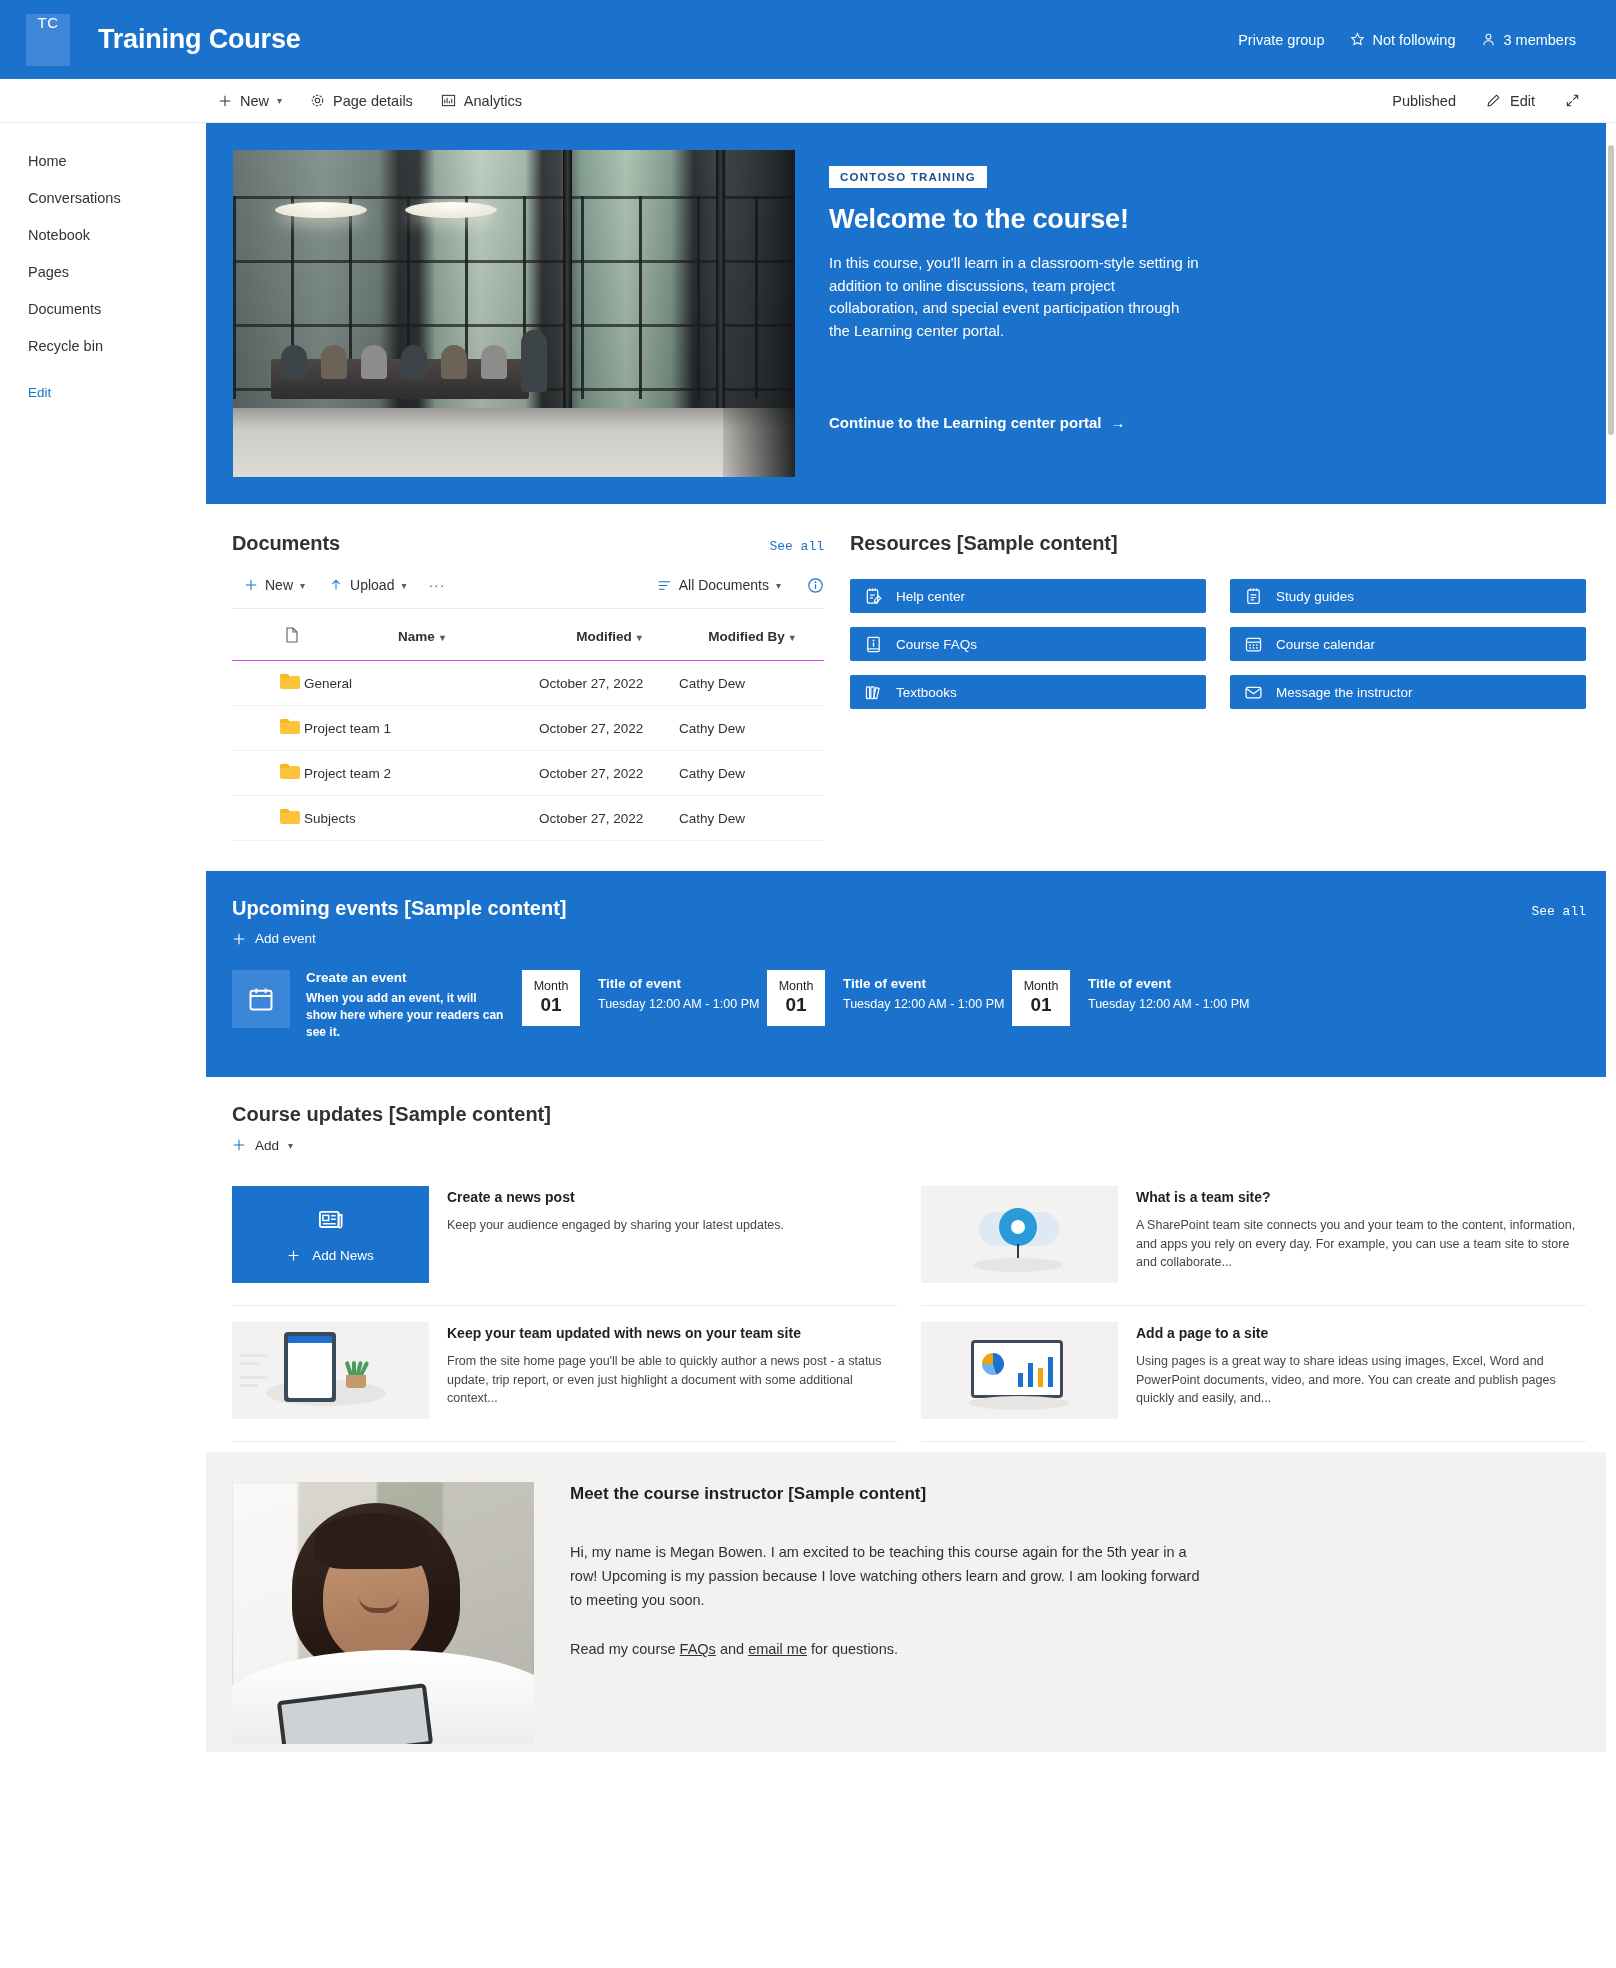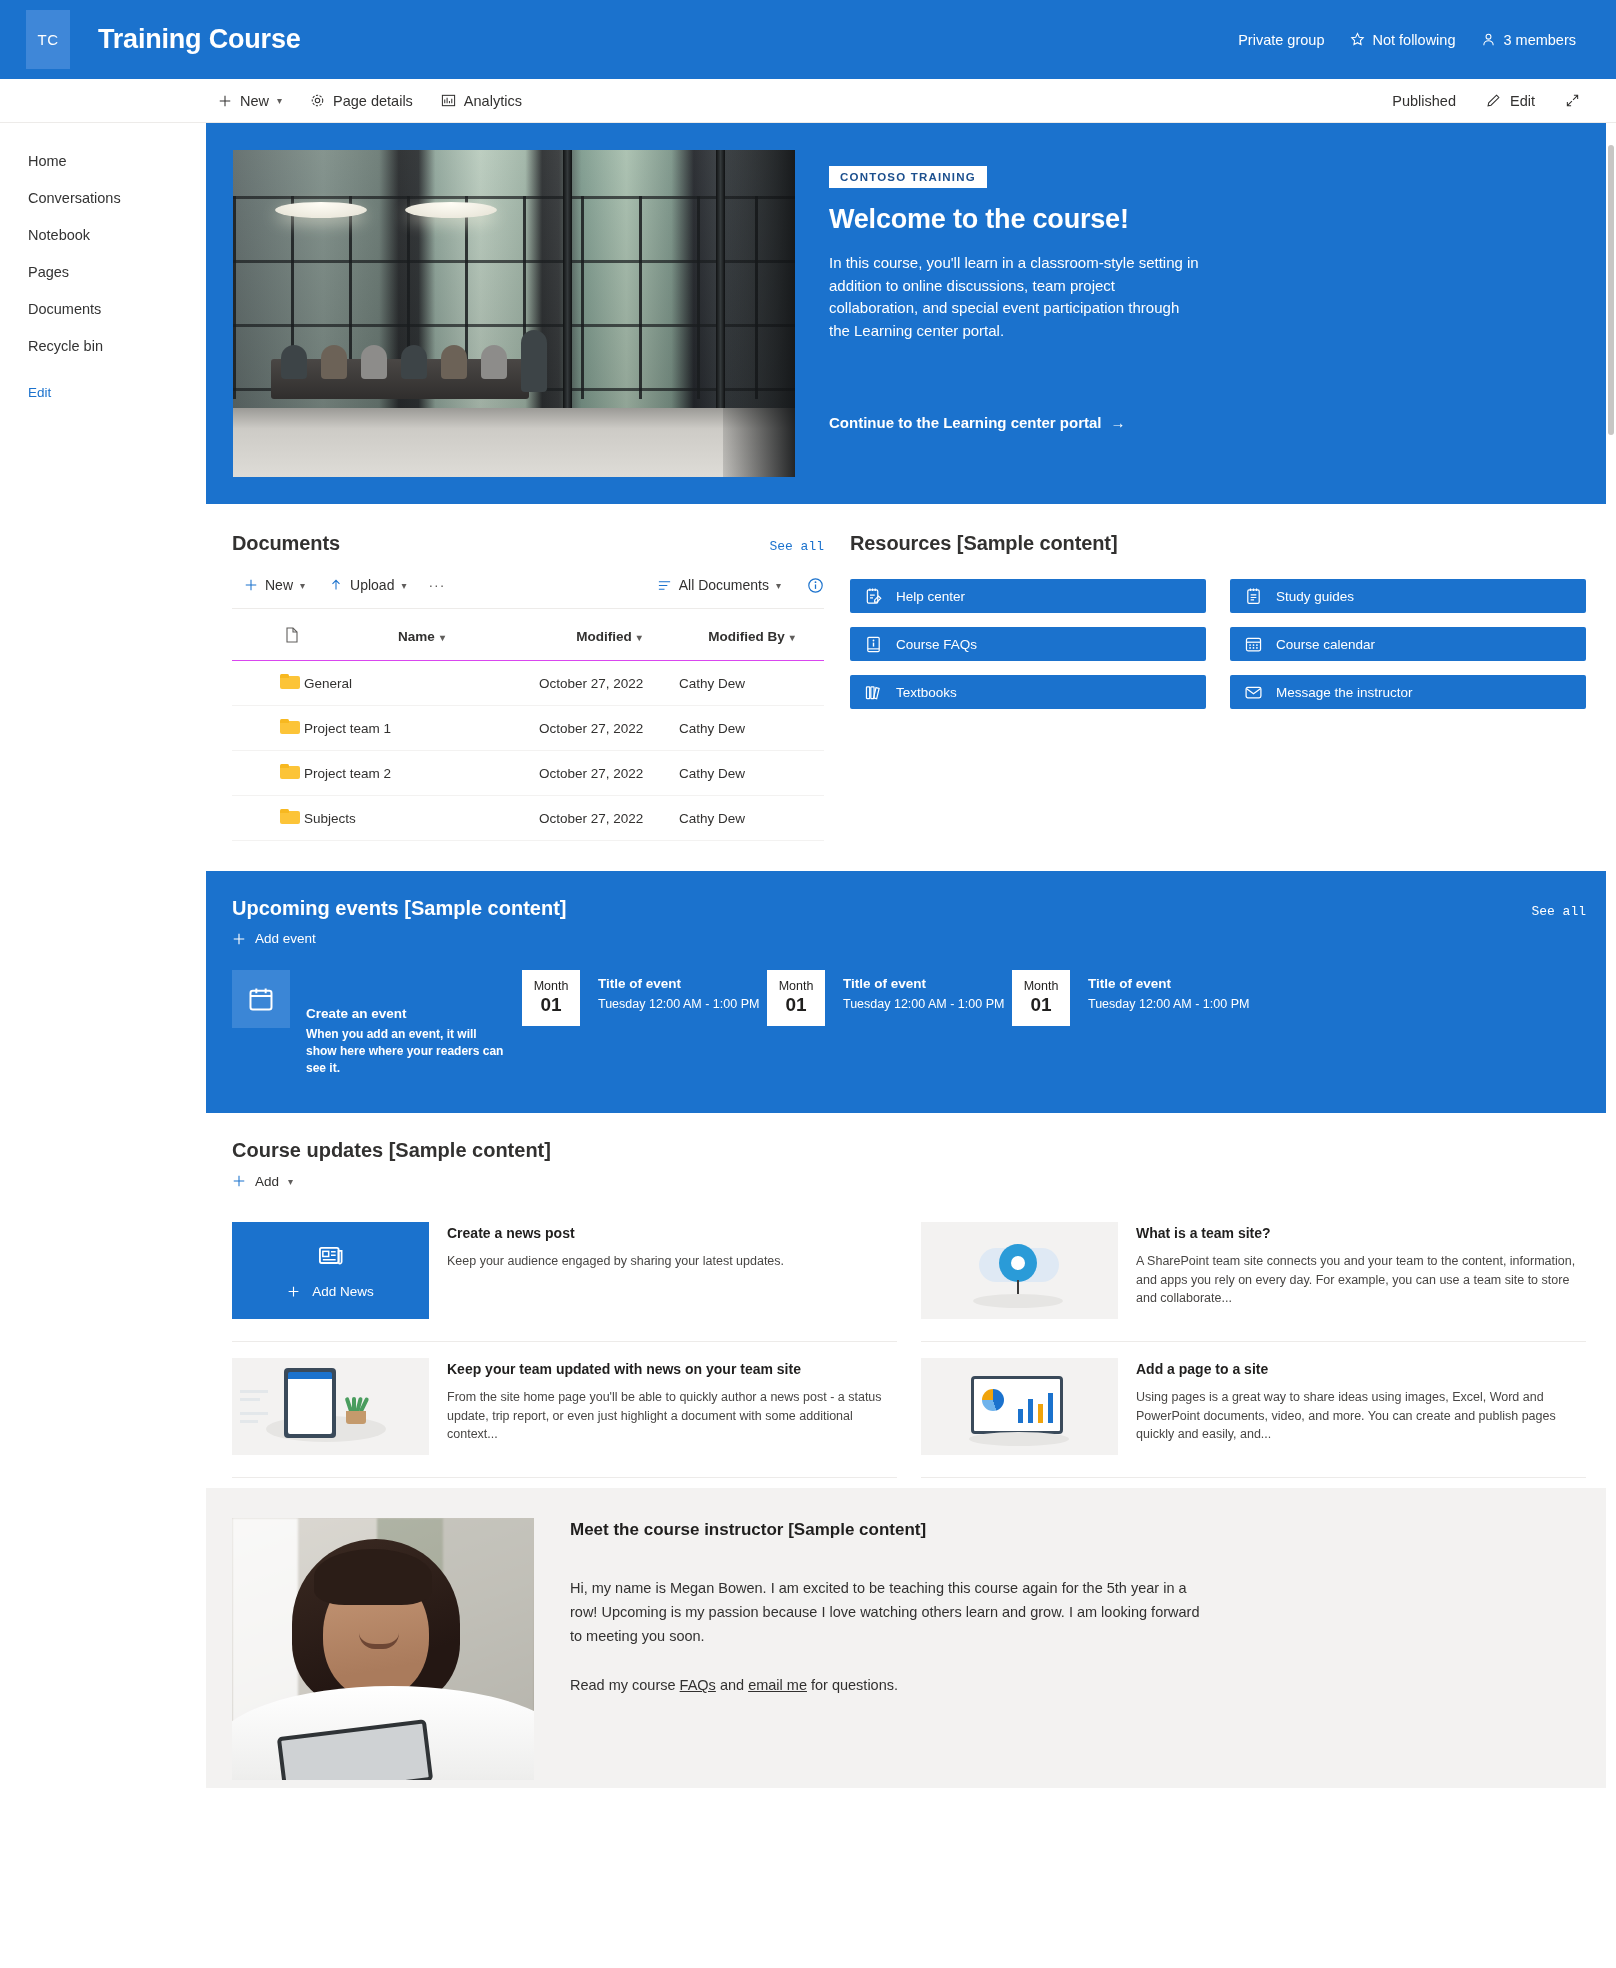--- a/index.html
+++ b/index.html
@@ -14,24 +14,24 @@
   
   .site-header {
     height: 79px;
     background: #1b72cd;
     display: flex;
     align-items: center;
     padding: 0 26px 0 26px;
     color: #fff;
   }
   .site-logo {
-    width: 44px; height: 59px;
+    width: 44px; height: 52px;
     background: #3f87d8;
     color: #ffffff;
-    display: flex; align-items: center; justify-content: center;
+    display: flex; justify-content: center;
     font-size: 15px; font-weight: 400; letter-spacing: .5px;
     flex: none;
   }
   .site-title {
     font-size: 27px;
     font-weight: 700;
     margin-left: 28px;
     letter-spacing: -0.2px;
     white-space: nowrap;
   }
@@ -317,21 +317,21 @@
     font-size: 13.5px; margin-top: 11px;
   }
   .events-row { display:flex; align-items:flex-start; gap: 0; margin-top: 20px; }
   .ev-cell { display:flex; align-items:flex-start; width: 245px; flex:none; }
   .ev-cell.first { width: 290px; }
   .ev-cal-placeholder {
     width: 58px; height: 58px; background:#3b86d6;
     display:flex; align-items:center; justify-content:center;
     flex:none;
   }
-  .ev-first-text { margin-left: 16px; margin-top: 36px; }
+  .ev-first-text { margin-left: 16px; }
   .ev-first-title { font-size: 13.5px; font-weight: 700; }
   .ev-first-desc { font-size: 12px; font-weight:700; line-height: 17px; margin-top: 5px; width: 198px; }
   .ev-date-box {
     width: 58px; height: 56px; background:#ffffff; color:#201f1e;
     display:flex; flex-direction:column; align-items:center; justify-content:center;
     flex:none;
   }
   .ev-month { font-size: 12.5px; line-height: 15px; }
   .ev-day { font-size: 19px; font-weight: 700; line-height: 22px; }
   .ev-info { margin-left: 18px; padding-top: 6px; }

